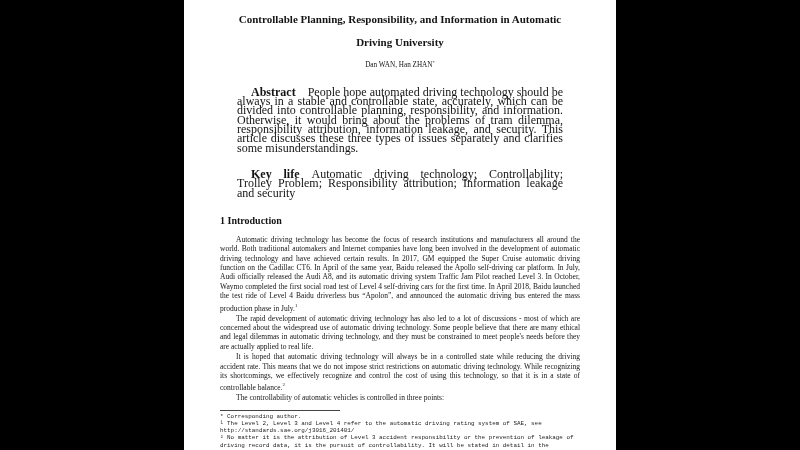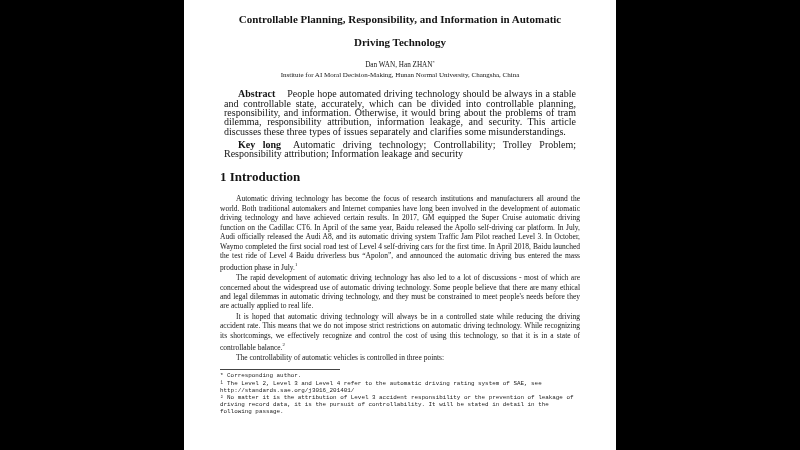--- a/index.html
+++ b/index.html
@@ -37,29 +37,29 @@
   }
   .authors-block {
     text-align: center;
     font-size: 7px;
     line-height: 9.5px;
     margin-bottom: 9px;
   }
   .authors-block .author-names { font-size: 7.2px; }
   sup { font-size: 0.65em; }
   .abstract, .keywords {
-    font-size: 10px;
+    font-size: 12px;
     line-height: 9.3px;
     text-align: justify;
-    margin: 4px;
+    margin: 17px;
     text-indent: 14px;
   }
   .keywords { margin-top: 1px; }
   .section-heading {
-    font-size: 13px;
+    font-size: 10px;
     font-weight: bold;
     margin: 11px 0 9px 0;
   }
   .para {
     font-size: 7.5px;
     line-height: 9.4px;
     text-align: justify;
     text-indent: 16px;
     margin: 0 0 1px 0;
   }
@@ -77,30 +77,29 @@
     margin-bottom: 2px;
   }
   .fn { margin: 0; }
 </style>
 </head>
 <body>
 
 <div class="viewport">
   <div class="page">
 
-    <h1 class="title"><span>Controllable Planning, Responsibility, and Information in Automatic</span><br><span>Driving Technology</span></h1>
+    <h1 class="title"><span>Controllable Planning, Responsibility, and Information in Automatic</span><br><span>Driving University</span></h1>
 
     <div class="authors-block">
       <div class="author-names"><span>Dan WAN, Han ZHAN</span><sup>*</sup></div>
-      <div>Institute for AI Moral Decision-Making, Hunan Normal University, Changsha, China</div>
     </div>
 
     <p class="abstract"><b>Abstract</b><span class="lead-gap"></span><span>People hope automated driving technology should be always in a stable and controllable state, accurately, which can be divided into controllable planning, responsibility, and information. Otherwise, it would bring about the problems of tram dilemma, responsibility attribution, information leakage, and security. This article discusses these three types of issues separately and clarifies some misunderstandings.</span></p>
 
-    <p class="keywords"><b>Key long</b><span class="lead-gap"></span><span>Automatic driving technology; Controllability; Trolley Problem; Responsibility attribution; Information leakage and security</span></p>
+    <p class="keywords"><b>Key life</b><span class="lead-gap"></span><span>Automatic driving technology; Controllability; Trolley Problem; Responsibility attribution; Information leakage and security</span></p>
 
     <h2 class="section-heading">1 Introduction</h2>
 
     <p class="para"><span>Automatic driving technology has become the focus of research institutions and manufacturers all around the world. Both traditional automakers and Internet companies have long been involved in the development of automatic driving technology and have achieved certain results. In 2017, GM equipped the Super Cruise automatic driving function on the Cadillac CT6. In April of the same year, Baidu released the Apollo self-driving car platform. In July, Audi officially released the Audi A8, and its automatic driving system Traffic Jam Pilot reached Level 3. In October, Waymo completed the first social road test of Level 4 self-driving cars for the first time. In April 2018, Baidu launched the test ride of Level 4 Baidu driverless bus “Apolon”, and announced the automatic driving bus entered the mass production phase in July.</span><sup>1</sup></p>
 
     <p class="para"><span>The rapid development of automatic driving technology has also led to a lot of discussions - most of which are concerned about the widespread use of automatic driving technology. Some people believe that there are many ethical and legal dilemmas in automatic driving technology, and they must be constrained to meet people's needs before they are actually applied to real life.</span></p>
 
     <p class="para"><span>It is hoped that automatic driving technology will always be in a controlled state while reducing the driving accident rate. This means that we do not impose strict restrictions on automatic driving technology. While recognizing its shortcomings, we effectively recognize and control the cost of using this technology, so that it is in a state of controllable balance.</span><sup>2</sup></p>
 
     <p class="para">The controllability of automatic vehicles is controlled in three points:</p>

